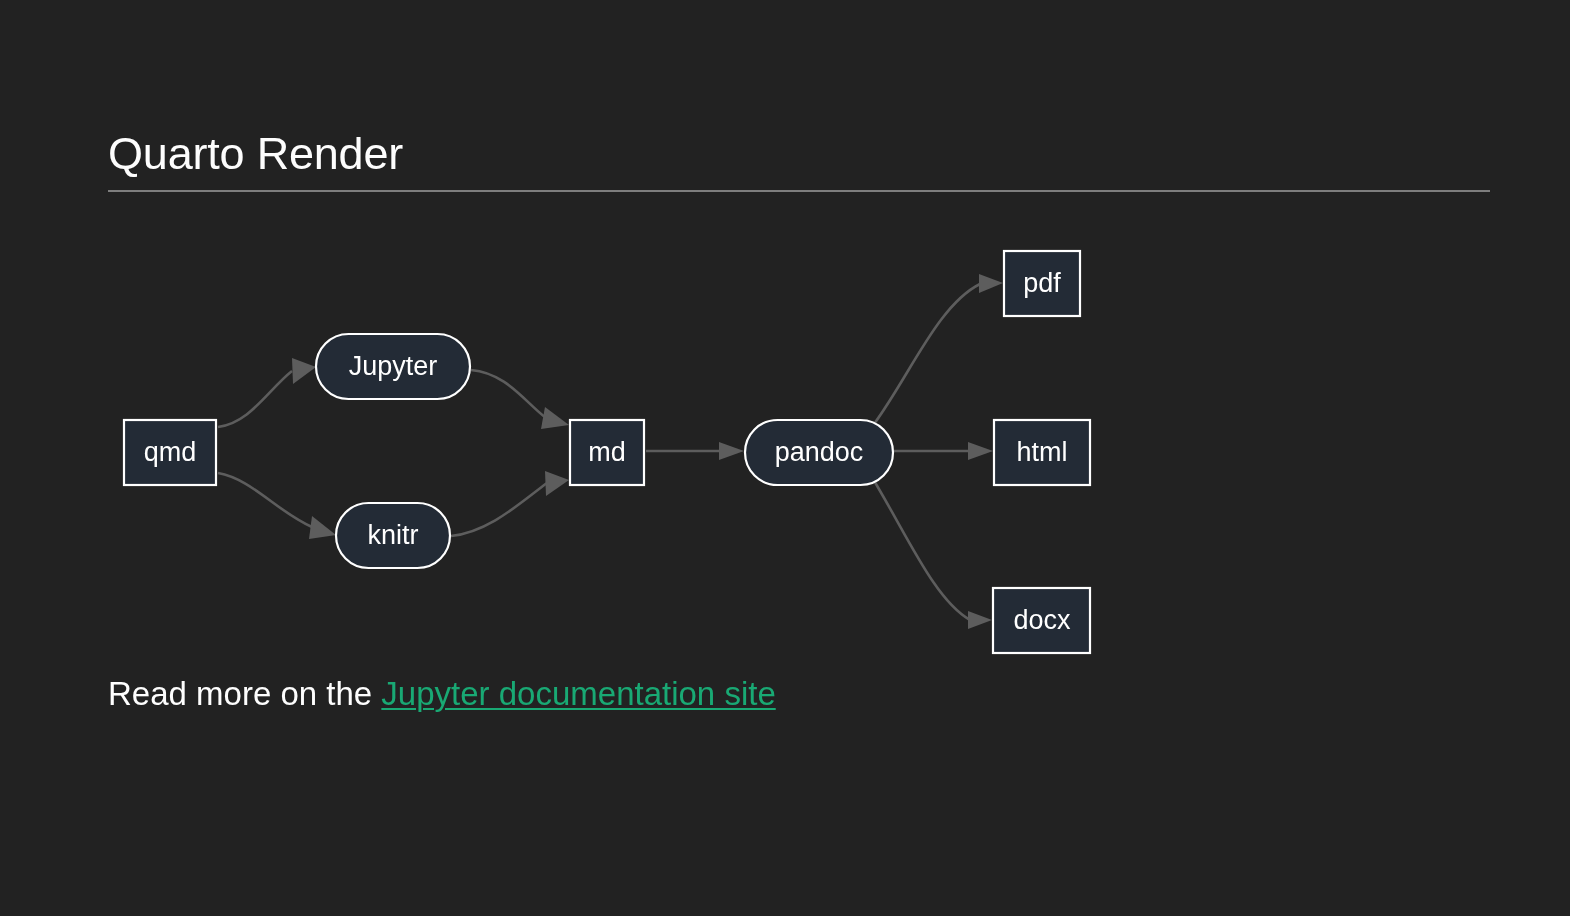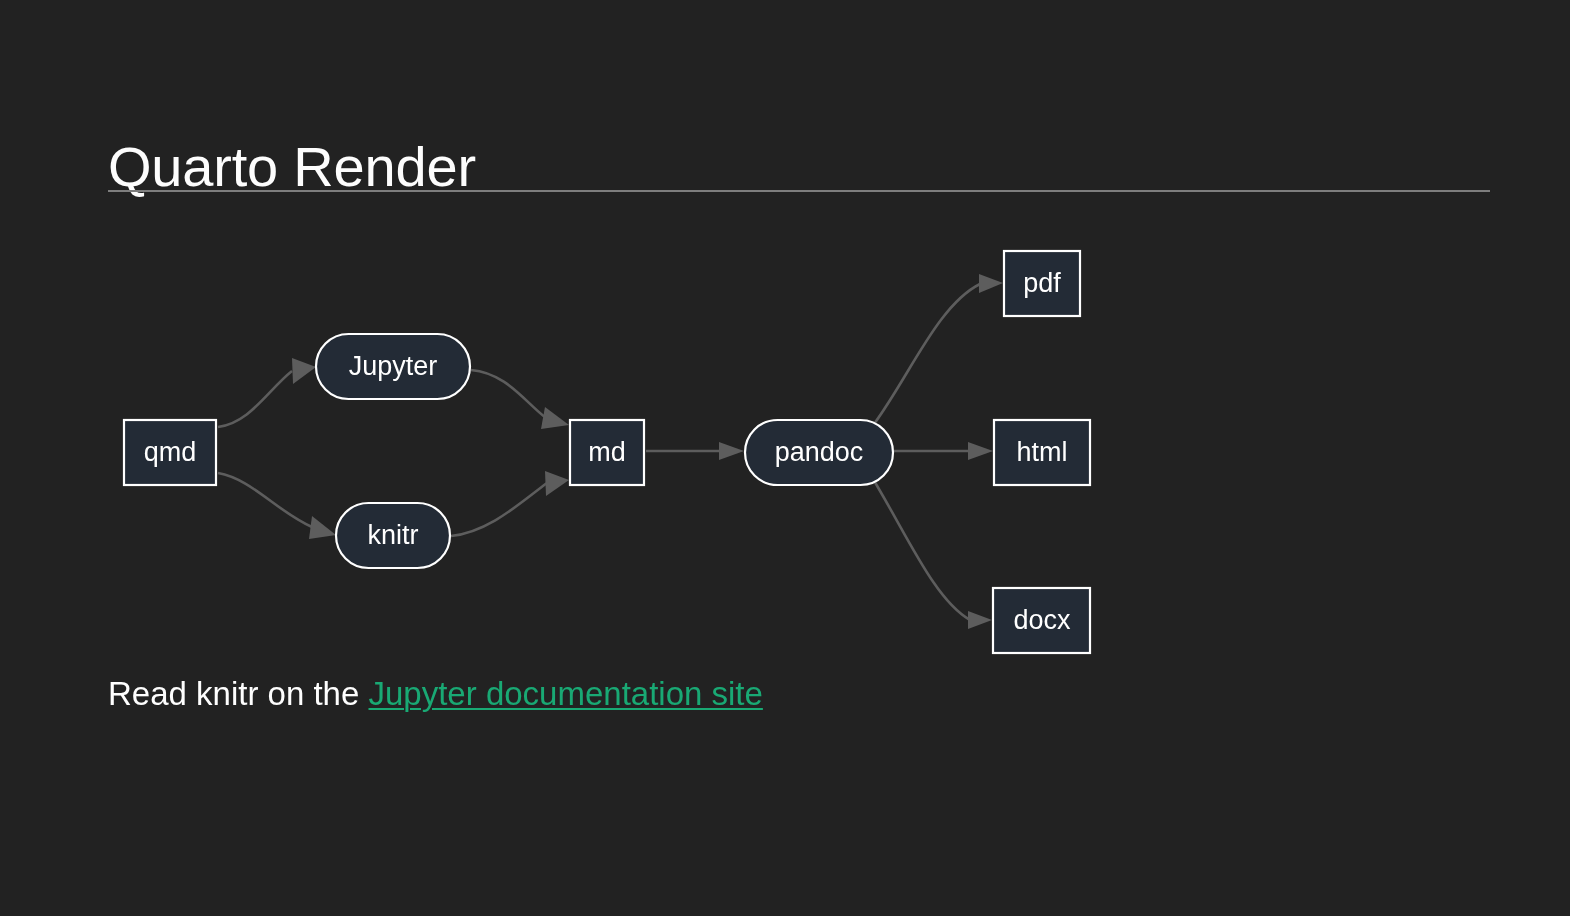--- a/index.html
+++ b/index.html
@@ -21,21 +21,21 @@
     position: absolute;
     inset: 0;
     background: #222222;
   }
 
   
   .slide-title {
     position: absolute;
     left: 108px;
     top: 100px;
-    font-size: 56px;
+    font-size: 45px;
     font-weight: 400;
     color: #fdfdfd;
     letter-spacing: -0.2px;
     line-height: 1.05;
     white-space: nowrap;
   }
 
   .title-rule {
     position: absolute;
     left: 108px;
@@ -193,16 +193,16 @@
 
       <g>
         <rect class="node-shape" x="993" y="373" width="97" height="65" rx="0" fill="#232b36" stroke="#ffffff"></rect>
         <text class="node-label" x="1042" y="407" fill="#ffffff">docx</text>
       </g>
 
     </svg>
   </div>
 
   <div class="footer-line">
-    <span>Read knitr on the </span><a class="footer-link" href="#" style="color: rgb(25, 169, 116);">Jupyter documentation site</a>
+    <span>Read more on the </span><a class="footer-link" href="#" style="color: rgb(25, 169, 116);">Jupyter documentation site</a>
   </div>
 
 </div>
 
 </body></html>

